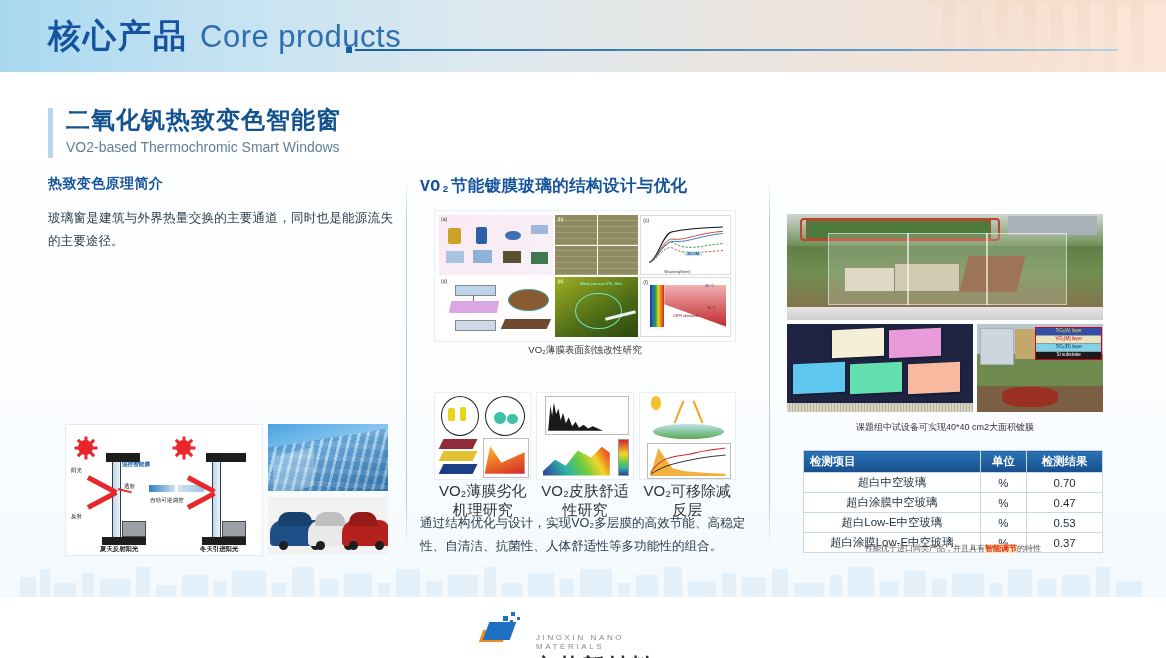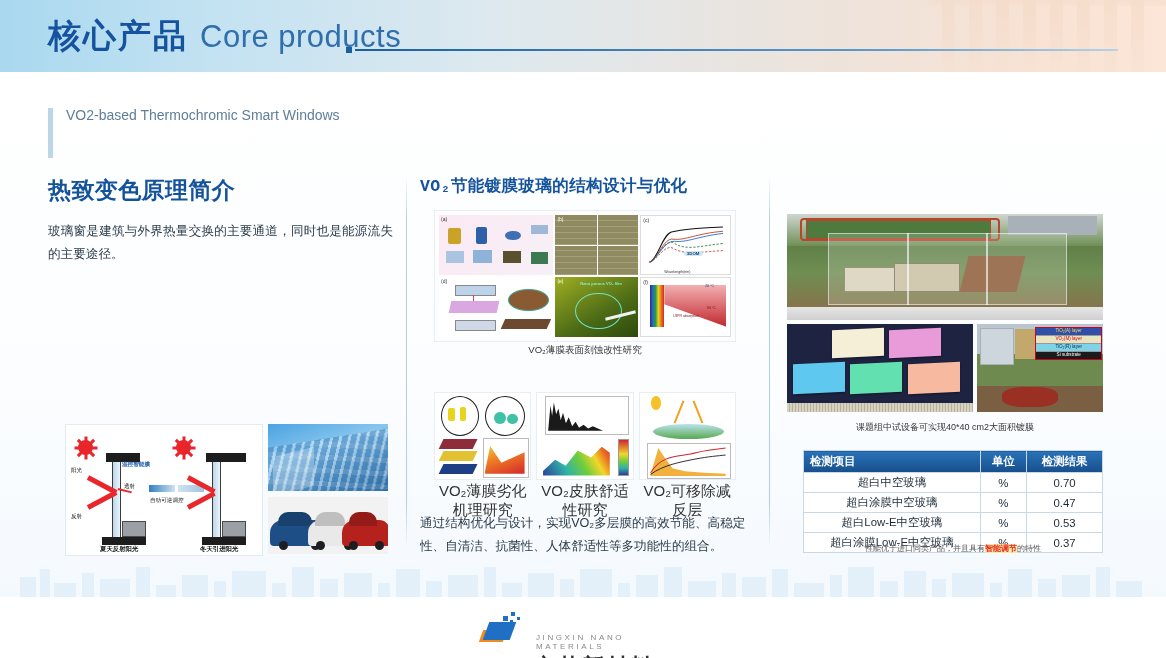--- a/index.html
+++ b/index.html
@@ -39,21 +39,21 @@
   
   .col{position:absolute;top:175px;}
   .col-a{left:48px;width:345px;}
   .col-b{left:420px;width:340px;font-family:Liberation Mono, monospace;}
   .col-c{left:783px;width:330px;}
   .vsep{position:absolute;top:176px;width:1px;height:372px;
         background:linear-gradient(180deg,rgba(180,205,225,0),#b4cde1 12%,#b4cde1 88%,rgba(180,205,225,0));}
   .vsep-1{left:406px;}
   .vsep-2{left:769px;}
 
-  .col-h{font-size:23px;font-weight:bold;color:#14539b;letter-spacing:.4px;margin:0 0 14px 0;}
+  .col-h{font-size:14px;font-weight:bold;color:#14539b;letter-spacing:.4px;margin:0 0 14px 0;}
   .col-h.sm{font-size:16.5px;}
   .para{font-size:12.6px;line-height:1.85;color:#2b3b4a;margin:0 0 11px 0;text-align:justify;}
 
   
   .illus{position:absolute;left:65px;top:424px;width:196px;height:130px;background:#fff;
          border:1px solid #e3ecf3;overflow:hidden;}
   .sun{position:absolute;width:15px;height:15px;border-radius:50%;background:#e8262b;}
   .sun:before,.sun:after{content:"";position:absolute;left:50%;top:50%;width:23px;height:3px;
        background:#e8262b;transform:translate(-50%,-50%);}
   .sun:after{transform:translate(-50%,-50%) rotate(90deg);}
@@ -208,20 +208,21 @@
     <i style="left:1008px;width:24px;height:28px"></i>
       <i style="left:1038px;width:18px;height:18px"></i>
     <i style="left:1062px;width:28px;height:22px"></i>
       <i style="left:1096px;width:14px;height:30px"></i>
     <i style="left:1116px;width:26px;height:16px"></i>
   </div>
   <div class="footer-strip"></div>
 
   <div class="sec">
     <div class="sec-bar"></div>
+    <div class="sec-cn">二氧化钒热致变色智能窗</div>
     <div class="sec-en">VO2-based Thermochromic Smart Windows</div>
   </div>
   <div class="sec-rule"></div>
 
   <div class="vsep vsep-1"></div>
   <div class="vsep vsep-2"></div>
 
   <div class="col col-a">
     <h3 class="col-h">热致变色原理简介</h3>
     <p class="para">玻璃窗是建筑与外界热量交换的主要通道，同时也是能源流失的主要途径。</p>

